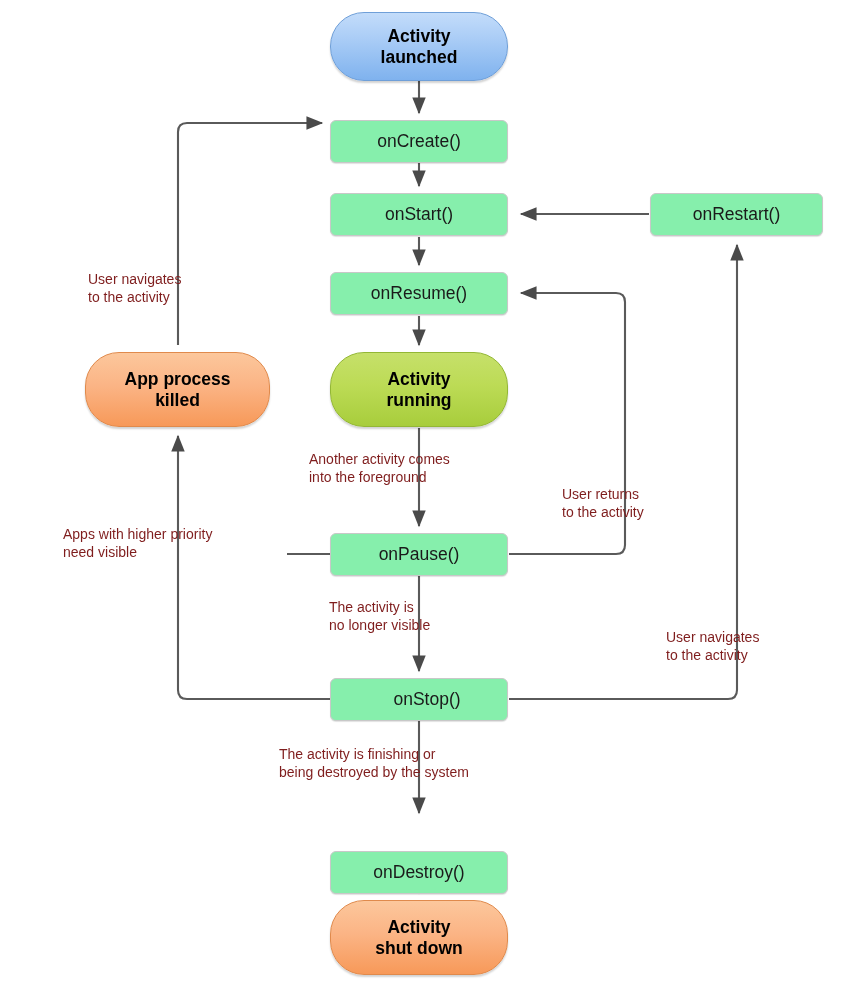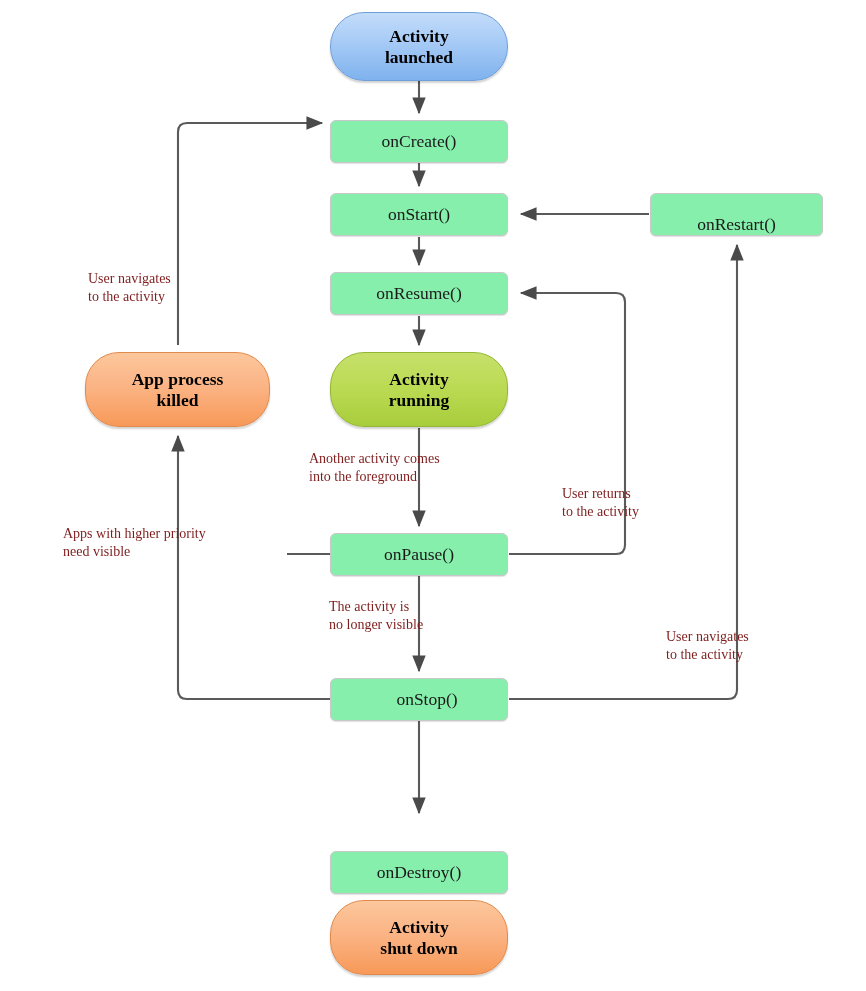--- a/index.html
+++ b/index.html
@@ -5,21 +5,21 @@
   html, body {
     margin: 0;
     padding: 0;
     background: #ffffff;
   }
   #diagram {
     position: relative;
     width: 866px;
     height: 991px;
     background: #ffffff;
-    font-family: Liberation Serif, serif;
+    font-family: Liberation Sans, sans-serif;
     overflow: hidden;
   }
   #edges {
     position: absolute;
     left: 0; top: 0;
     width: 866px; height: 991px;
     pointer-events: none;
   }
   .node {
     position: absolute;
@@ -124,21 +124,21 @@
   </div>
 
   <div class="node method" style="left:330px; top:193px; width:178px; height:43px;">
     <span>onStart()</span>
   </div>
 
   <div class="node method" style="left:330px; top:272px; width:178px; height:43px;">
     <span>onResume()</span>
   </div>
 
-  <div class="node method" style="left:650px; top:193px; width:173px; height:43px;align-items:flex-end;">
+  <div class="node method" style="left:650px; top:193px; width:173px; height:43px;">
     <span>onRestart()</span>
   </div>
 
   <div class="node state green" style="left:330px; top:352px; width:178px; height:75px;">
     <span style="white-space: pre-line;">Activity
 running</span>
   </div>
 
   <div class="node method" style="left:330px; top:533px; width:178px; height:43px;">
     <span>onPause()</span>
@@ -173,14 +173,16 @@
 
   <div class="label" style="left: 63px; top: 525px; width: 228px; white-space: pre-line;">Apps with higher priority
 need visible</div>
 
   <div class="label" style="left: 329px; top: 598px; width: 180px; white-space: pre-line;">The activity is
 no longer visible</div>
 
   <div class="label" style="left: 666px; top: 628px; width: 160px; white-space: pre-line;">User navigates
 to the activity</div>
 
+  <div class="label" style="left: 279px; top: 745px; width: 280px; white-space: pre-line;">The activity is finishing or
+being destroyed by the system</div>
 
 </div>
 
 </body></html>

